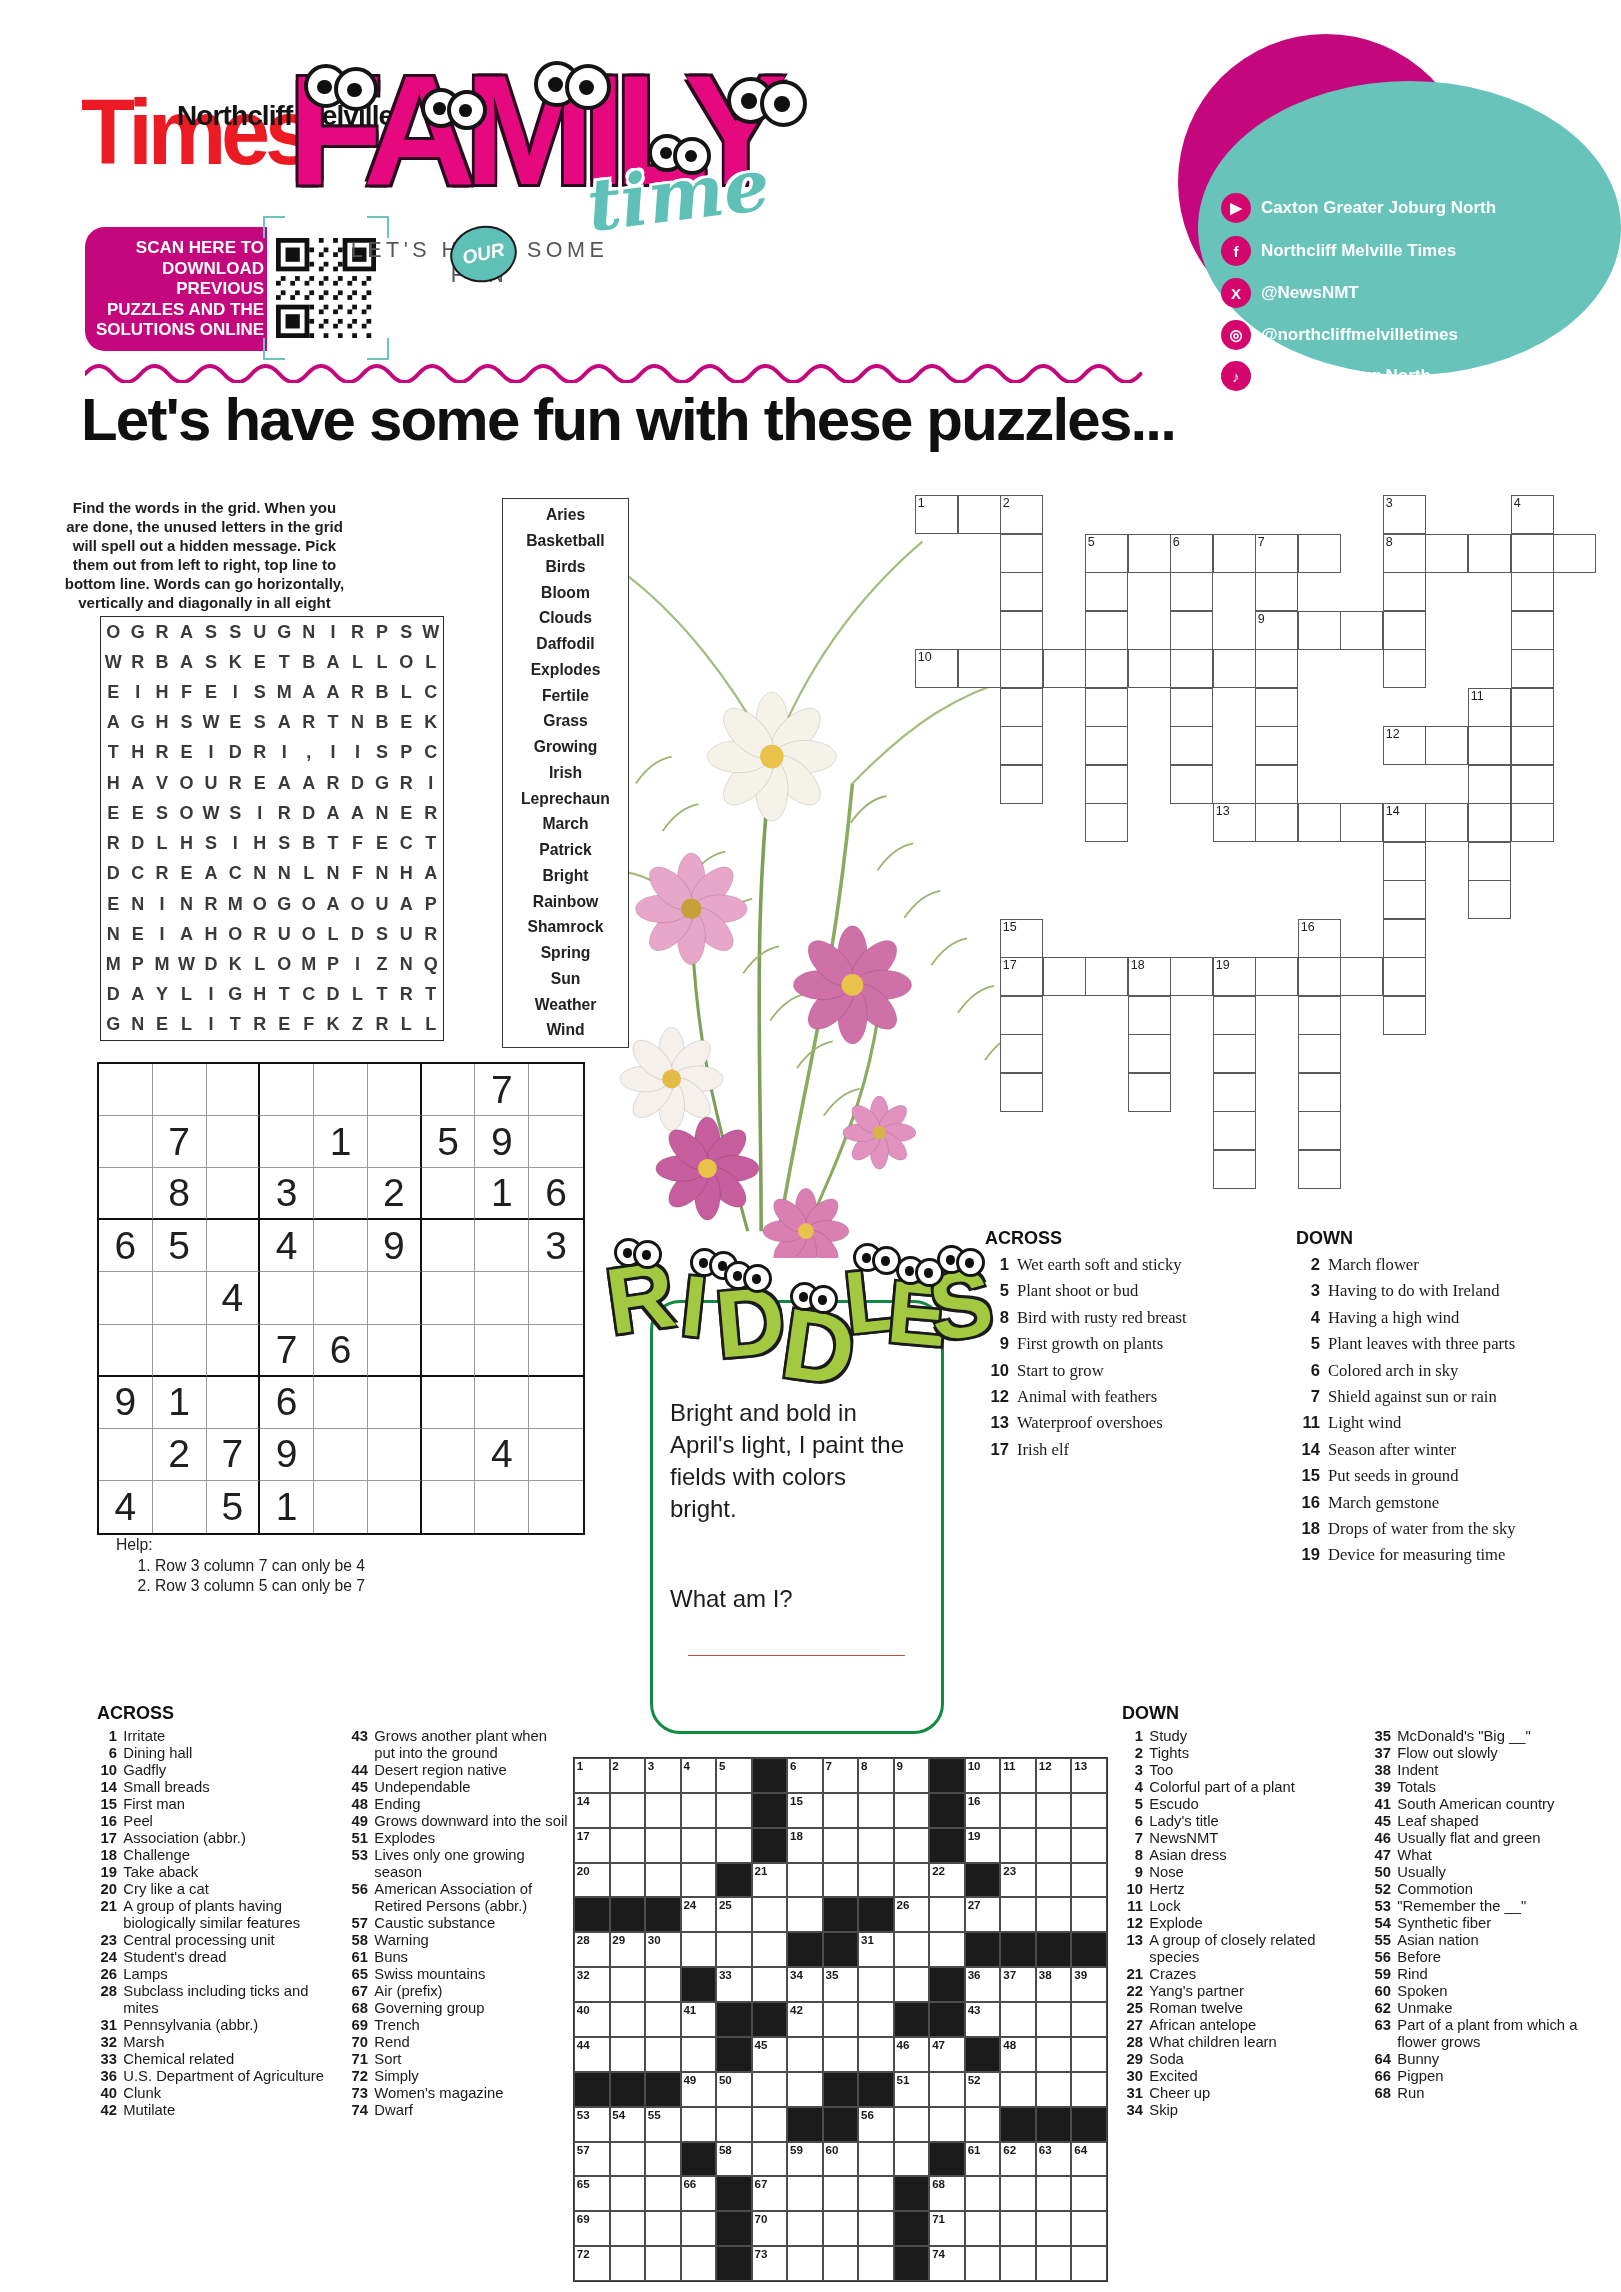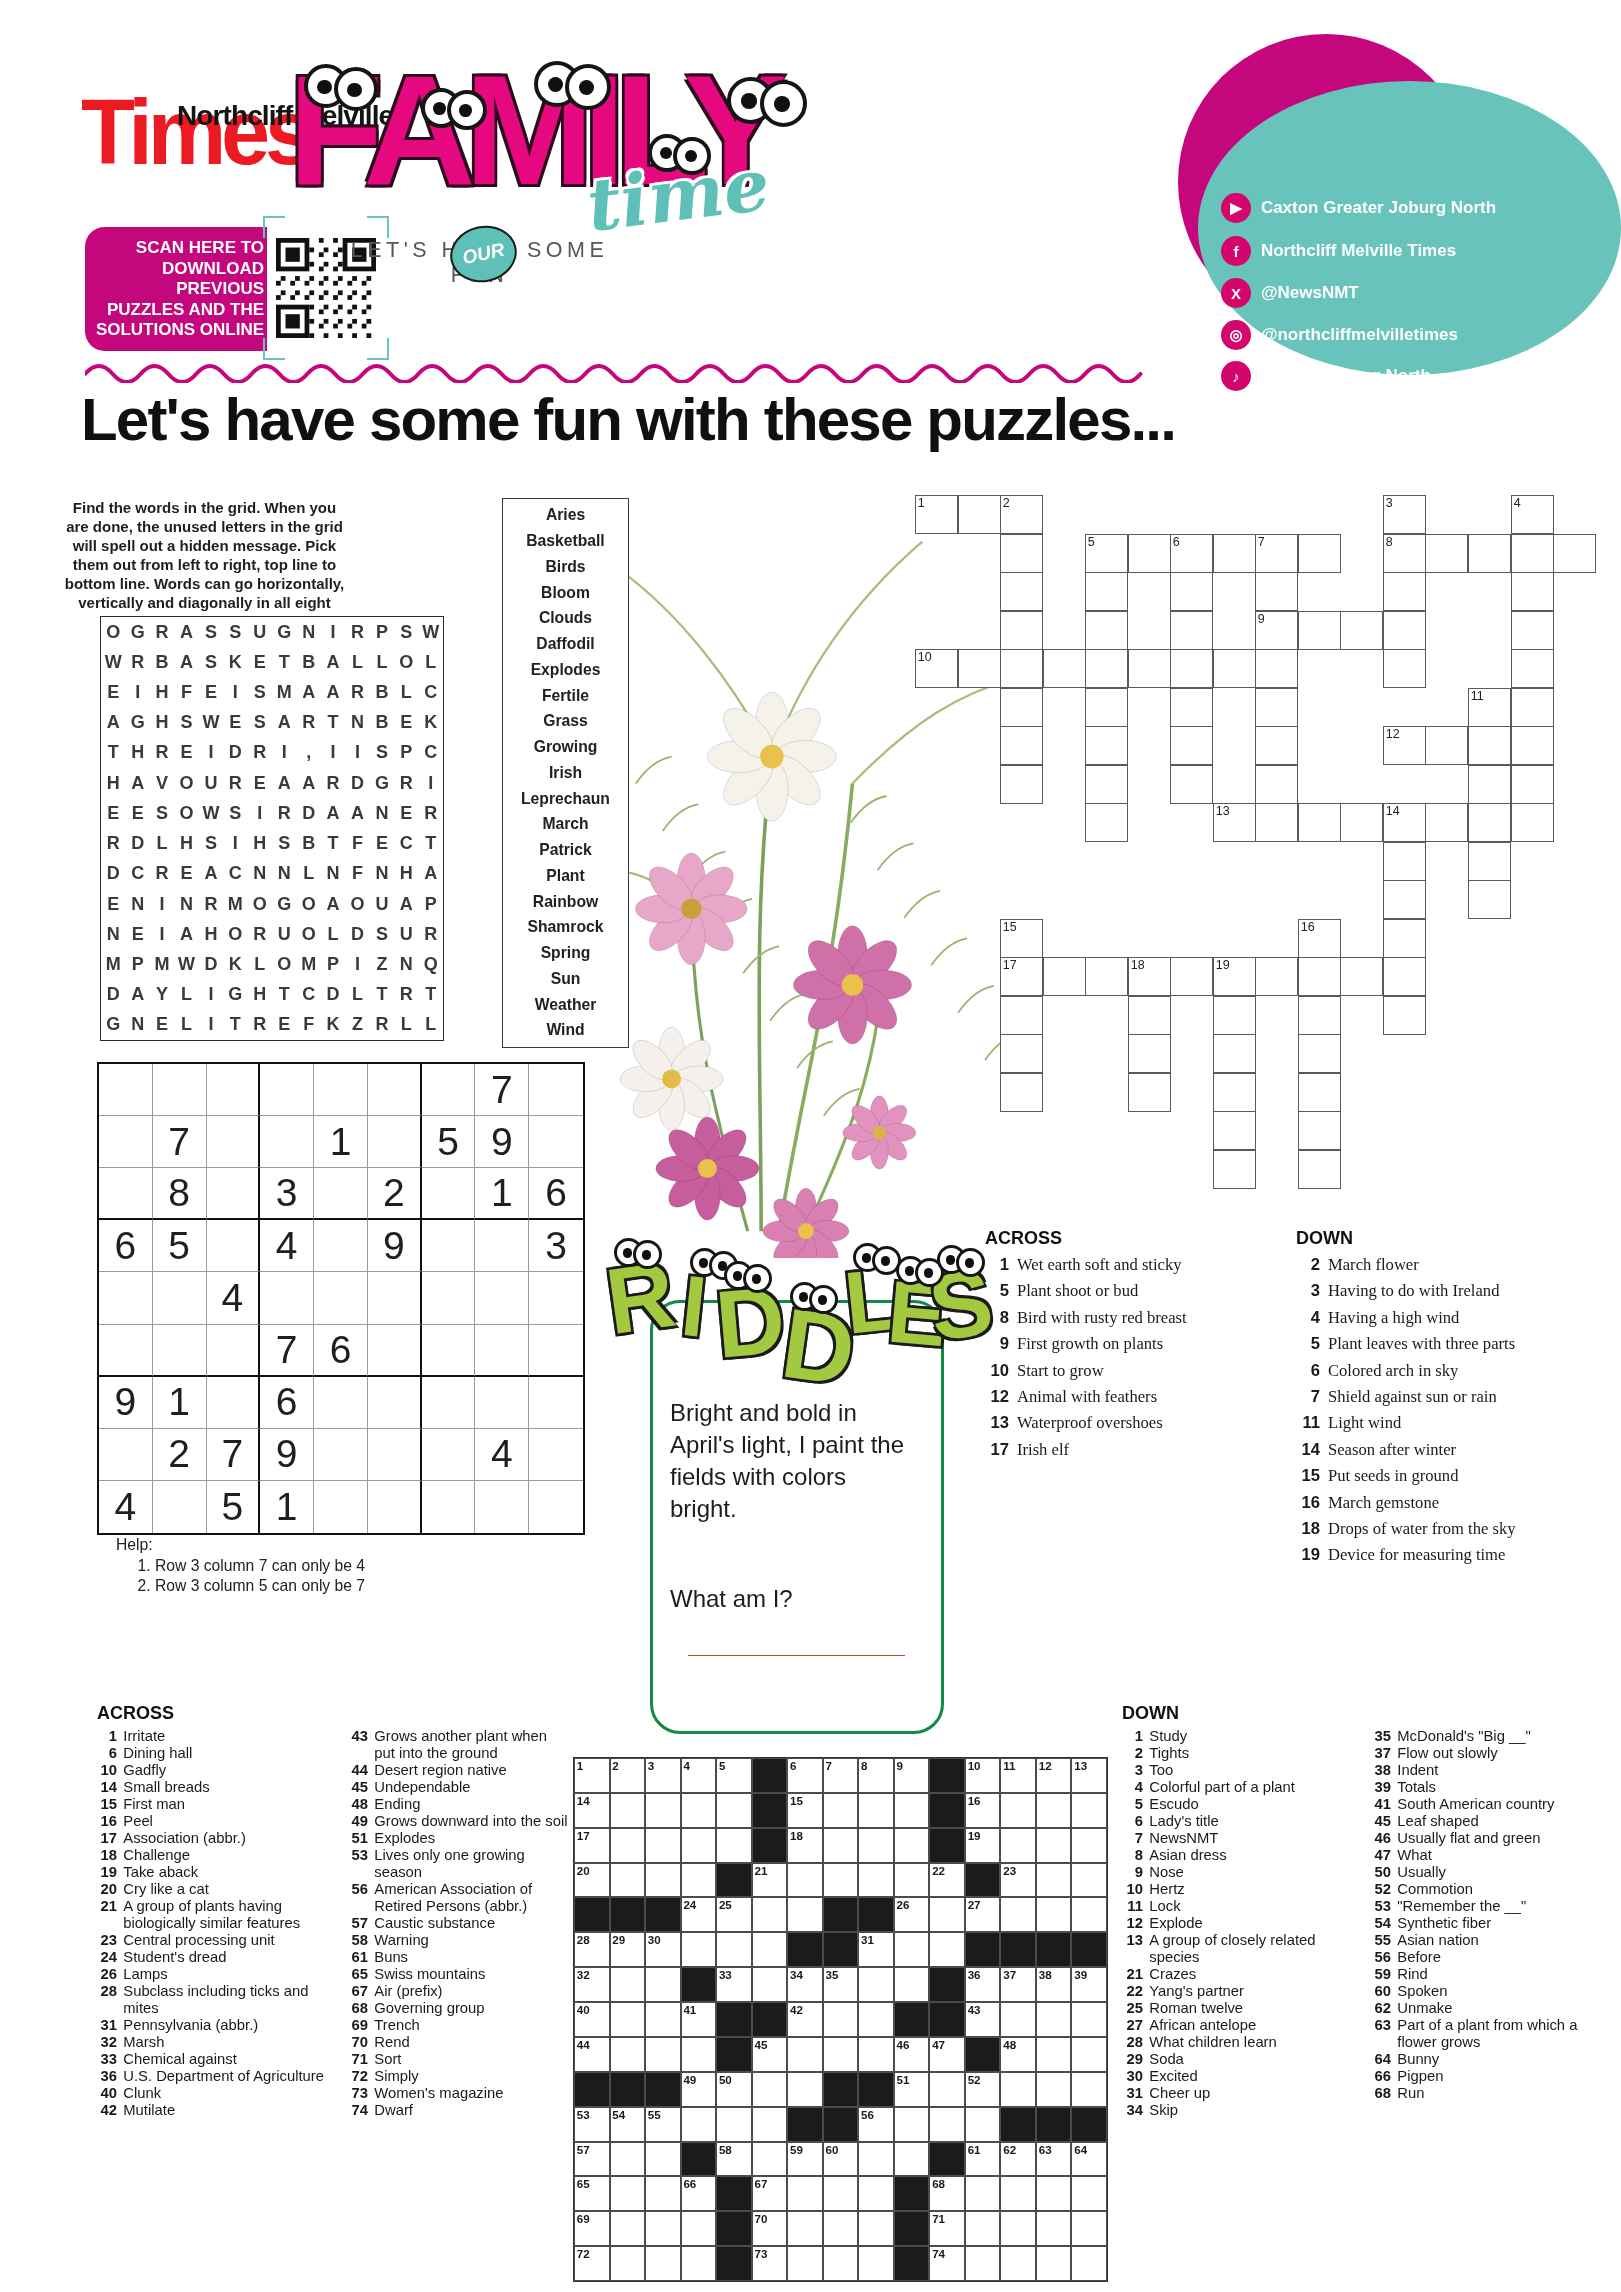--- a/index.html
+++ b/index.html
@@ -464,21 +464,21 @@
     <div class="wl-word">Clouds</div>
     <div class="wl-word">Daffodil</div>
     <div class="wl-word">Explodes</div>
     <div class="wl-word">Fertile</div>
     <div class="wl-word">Grass</div>
     <div class="wl-word">Growing</div>
     <div class="wl-word">Irish</div>
     <div class="wl-word">Leprechaun</div>
     <div class="wl-word">March</div>
     <div class="wl-word">Patrick</div>
-    <div class="wl-word">Plant</div>
+    <div class="wl-word">Bright</div>
     <div class="wl-word">Rainbow</div>
     <div class="wl-word">Shamrock</div>
     <div class="wl-word">Spring</div>
     <div class="wl-word">Sun</div>
     <div class="wl-word">Weather</div>
     <div class="wl-word">Wind</div>
   </div>
 
 <svg class="abs" id="flowers" width="502" height="770" viewBox="0 0 560 860">
     <path d="M250 830 C 250 640 240 480 262 300" fill="none" stroke="#7FA05A" stroke-width="4"></path>
@@ -1011,21 +1011,21 @@
     <div class="clue">
       <span class="cn">31</span>
       <span class="ct">Pennsylvania (abbr.)</span>
     </div>
     <div class="clue">
       <span class="cn">32</span>
       <span class="ct">Marsh</span>
     </div>
     <div class="clue">
       <span class="cn">33</span>
-      <span class="ct">Chemical against</span>
+      <span class="ct">Chemical related</span>
     </div>
     <div class="clue">
       <span class="cn">36</span>
       <span class="ct">U.S. Department of Agriculture</span>
     </div>
     <div class="clue">
       <span class="cn">40</span>
       <span class="ct">Clunk</span>
     </div>
     <div class="clue">

